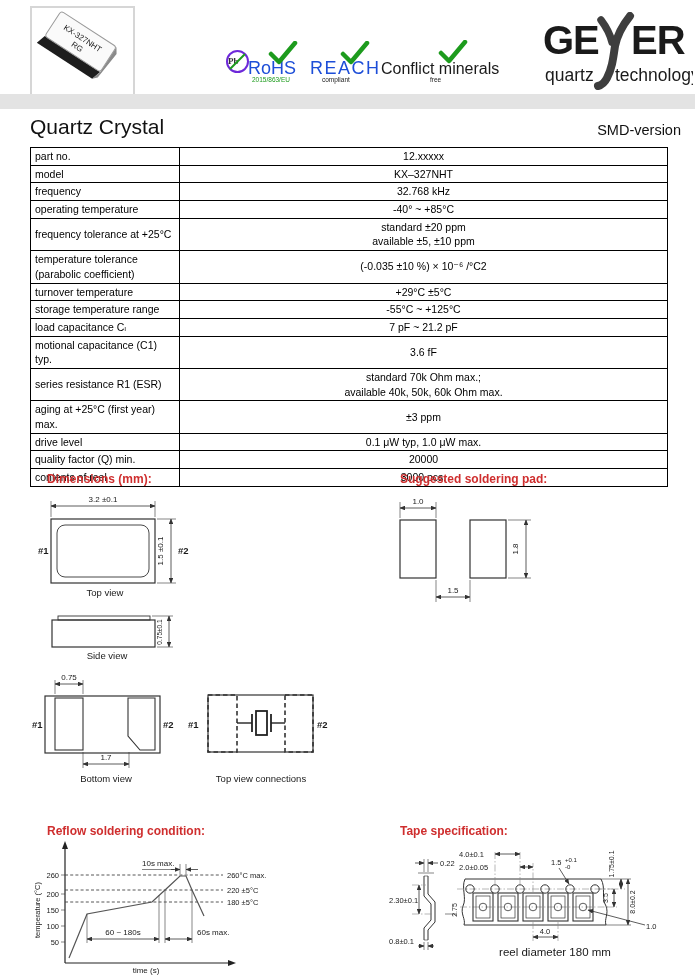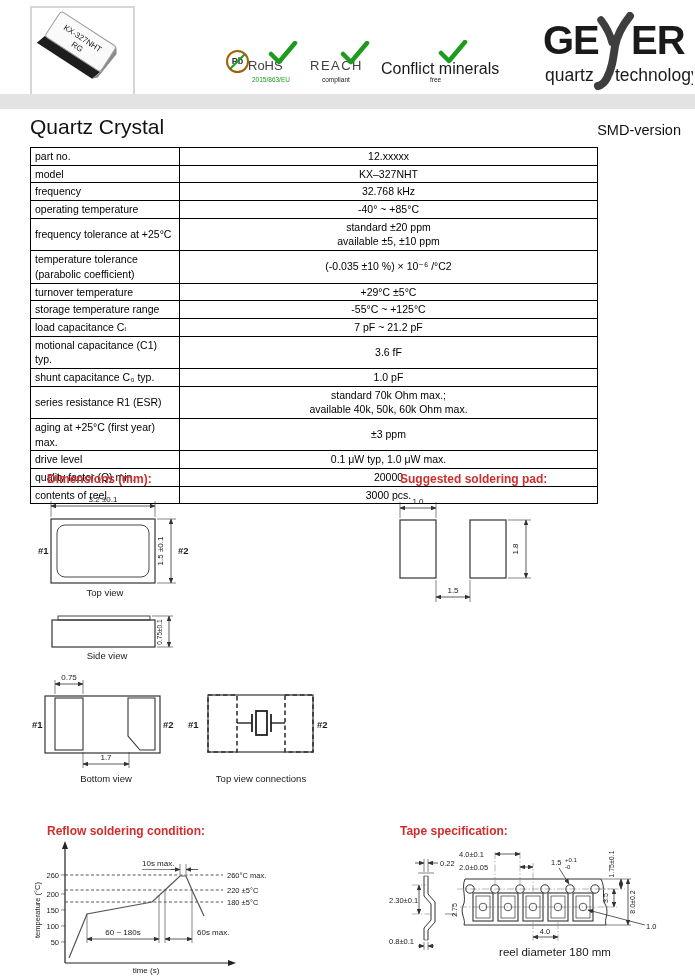--- a/index.html
+++ b/index.html
@@ -5,31 +5,31 @@
   html,body{margin:0;padding:0;}
   body{
     width:695px;height:976px;position:relative;background:#ffffff;
     font-family:"Liberation Sans","DejaVu Sans",sans-serif;color:#1a1a1a;
     overflow:hidden;
   }
   .abs{position:absolute;}
   
   .photo-box{left:30px;top:6px;width:101px;height:86px;border:2px solid #d6d6d6;background:#fff;}
   .gray-band{left:0;top:94px;width:695px;height:15px;background:#e3e3e3;}
-  .pb-badge{left:226px;top:50px;width:19px;height:19px;border:2px solid #a16207;border-radius:50%;
-    font-size:9px;font-weight:bold;color:#333;text-align:center;line-height:19px;}
+  .pb-badge{left:226px;top:50px;width:19px;height:19px;border:2px solid #6d28d9;border-radius:50%;
+    font-size:9px;font-weight:bold;color:#333;text-align:left;line-height:19px;font-family:Liberation Serif, serif;}
   .pb-badge svg{position:absolute;left:-2px;top:-2px;}
-  .badge-title{font-size:13px;color:#404040;}
+  .badge-title{font-size:18px;color:#1d4ed8;}
   .badge-sub{font-size:6.5px;color:#1a1a1a;}
   .green{color:#1d9b1d;}
   
   .page-title{left:30px;top:115px;font-size:21px;color:#111;text-align:right;}
   .smd{right:14px;top:122px;font-size:14.5px;color:#111;}
   
-  table.spec{position:absolute;left:30px;top:147px;width:568px;border-collapse:collapse;border:1.5px solid #000;}
+  table.spec{position:absolute;left:30px;top:147px;width:638px;border-collapse:collapse;border:1.5px solid #000;}
   table.spec td{border:1px solid #000;font-size:10.5px;line-height:1.4;padding:1px 4px;
     white-space:pre-line;vertical-align:middle;color:#000;}
   td.lbl{width:140px;text-align:left;}
   td.val{text-align:center;padding-right:130px;}
   
   .sec-title{font-size:12px;font-weight:bold;color:#cf2e2e;padding-left:12px;}
   
   svg text{fill:#1a1a1a;}
   .outline{stroke:#333;fill:none;}
   .thick{stroke-width:1.2;}
@@ -143,24 +143,20 @@
         <td class="lbl">storage temperature range</td>
         <td class="val">-55°C ~ +125°C</td>
       </tr>
     <tr>
         <td class="lbl">load capacitance Cₗ</td>
         <td class="val">7 pF ~ 21.2 pF</td>
       </tr>
     <tr>
         <td class="lbl">motional capacitance (C1) typ.</td>
         <td class="val">3.6 fF</td>
-      </tr>
-    <tr>
-        <td class="lbl">shunt capacitance C₀ typ.</td>
-        <td class="val">1.0 pF</td>
       </tr>
     <tr>
         <td class="lbl">series resistance R1 (ESR)</td>
         <td class="val">standard 70k Ohm max.;
 available 40k, 50k, 60k Ohm max.</td>
       </tr>
     <tr>
         <td class="lbl">aging at +25°C (first year) max.</td>
         <td class="val">±3 ppm</td>
       </tr>

